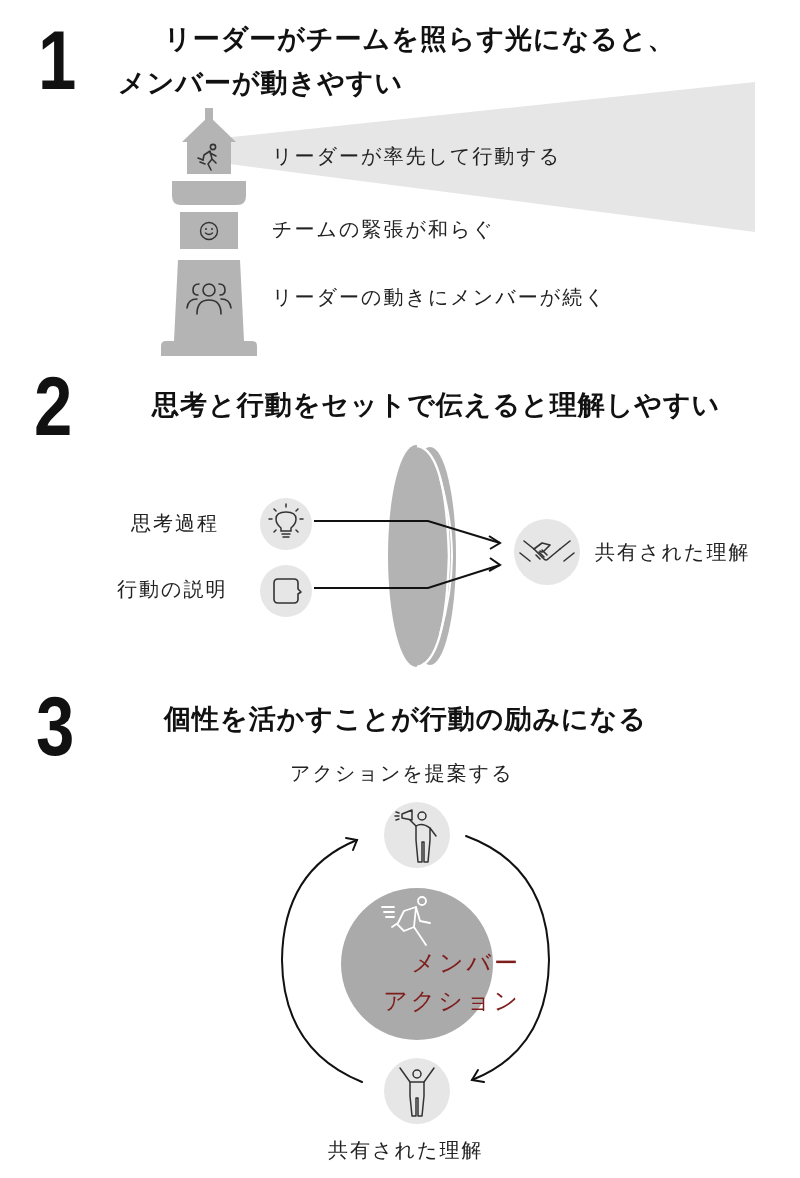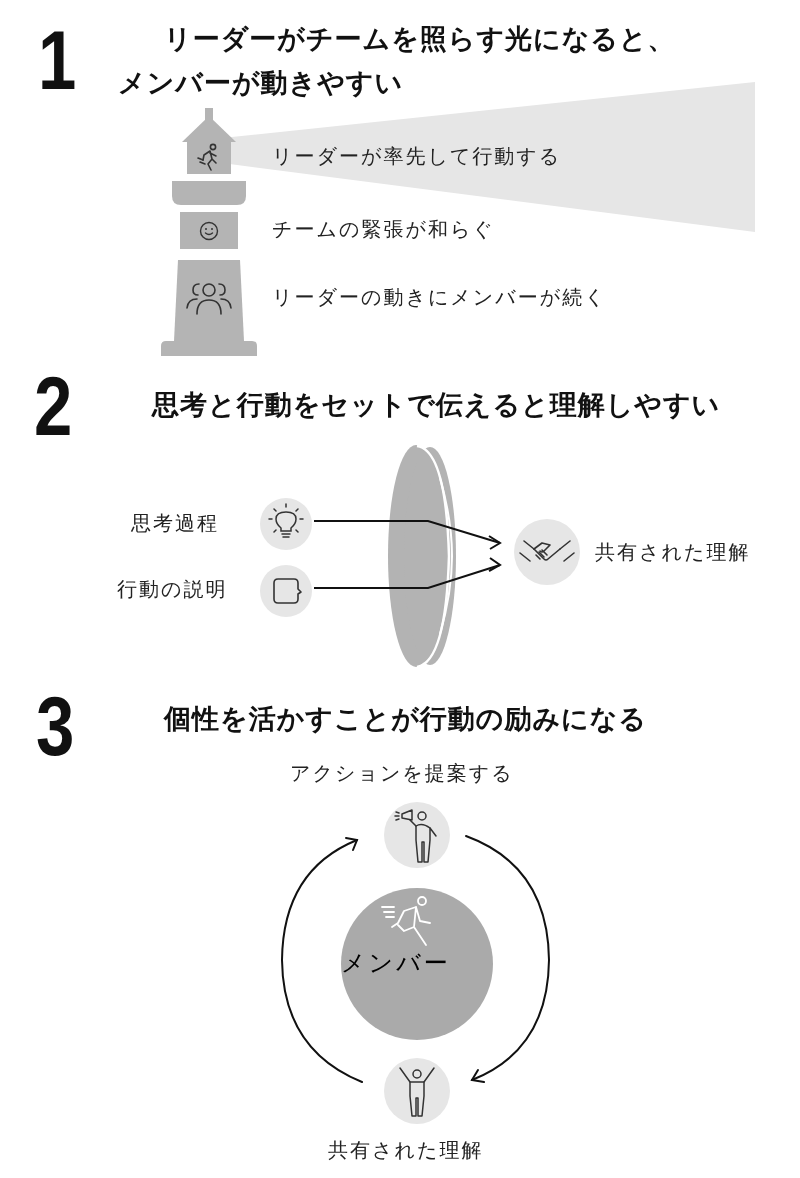--- a/index.html
+++ b/index.html
@@ -5,21 +5,21 @@
   html, body { margin: 0; padding: 0; background: #ffffff; }
   body { width: 800px; height: 1178px; position: relative; overflow: hidden;
          font-family: "DejaVu Sans", "Liberation Sans", sans-serif; color: #1a1a1a; }
   .abs { position: absolute; }
   .num { position: absolute; font-family: "Liberation Sans", "DejaVu Sans", sans-serif;
          font-weight: 700; font-size: 84px; line-height: 1; color: #111; transform: scaleX(0.82); transform-origin: left top; }
   .heading { position: absolute; font-weight: 700; font-size: 27px; line-height: 42px; color: #111; letter-spacing: 1px; white-space: nowrap; }
   .label { position: absolute; font-size: 20px; line-height: 1; color: #222; white-space: nowrap; letter-spacing: 2px; }
   .circle-light { position: absolute; border-radius: 50%; background: #e6e6e6; }
   svg { position: absolute; overflow: visible; }
-  .center-text { position: absolute; font-size: 24px; line-height: 38px; color: #000000; text-align: left; letter-spacing: 3px; }
+  .center-text { position: absolute; font-size: 24px; line-height: 38px; color: #7f1d1d; text-align: right; letter-spacing: 3px; margin-left: 28px; }
 </style>
 </head>
 <body>
 
 <div class="num" style="left:38px; top:18px;">1</div>
 <div class="heading" style="left:118px; top:18px;margin-left:46px;">リーダーがチームを照らす光になると、</div>
 <div class="heading" style="left:118px; top:62px;">メンバーが動きやすい</div>
 
 <svg width="800" height="1178" style="left:0;top:0;">
   <polygon points="222,138 755,82 755,232 222,163" fill="#e6e6e6"></polygon>
@@ -147,20 +147,21 @@
 <div class="abs" style="left:341px; top:888px; width:152px; height:152px; border-radius:50%; background:#aaaaaa;"></div>
 <svg width="60" height="60" style="left:380px; top:893px;" viewBox="0 0 60 60">
   <g fill="none" stroke="#ffffff" stroke-width="1.8" stroke-linecap="round" stroke-linejoin="round">
     <circle cx="42" cy="8" r="4"></circle>
     <path d="M2 14 L14 14 M4 19 L14 19 M6 24 L14 24"></path>
     <path d="M36 14 L24 18 L18 30 L12 34 M36 14 L40 28 L50 30 M36 14 L34 34 L46 52 M34 34 L24 38 L18 32"></path>
   </g>
 </svg>
 <div class="center-text" style="left:341px; top:944px; width:152px;">
   <div>メンバー</div>
+  <div>アクション</div>
 </div>
 
 <div class="circle-light" style="left:384px; top:1058px; width:66px; height:66px;"></div>
 <svg width="66" height="66" style="left:384px; top:1058px;" viewBox="0 0 66 66">
   <g fill="none" stroke="#333" stroke-width="1.5" stroke-linecap="round" stroke-linejoin="round">
     <circle cx="33" cy="16" r="4"></circle>
     <path d="M16 10 L26 24 L26 38 L28 58 L32 58 L32 40 L34 40 L34 58 L38 58 L40 38 L40 24 L50 10"></path>
     <path d="M26 24 L40 24"></path>
   </g>
 </svg>

